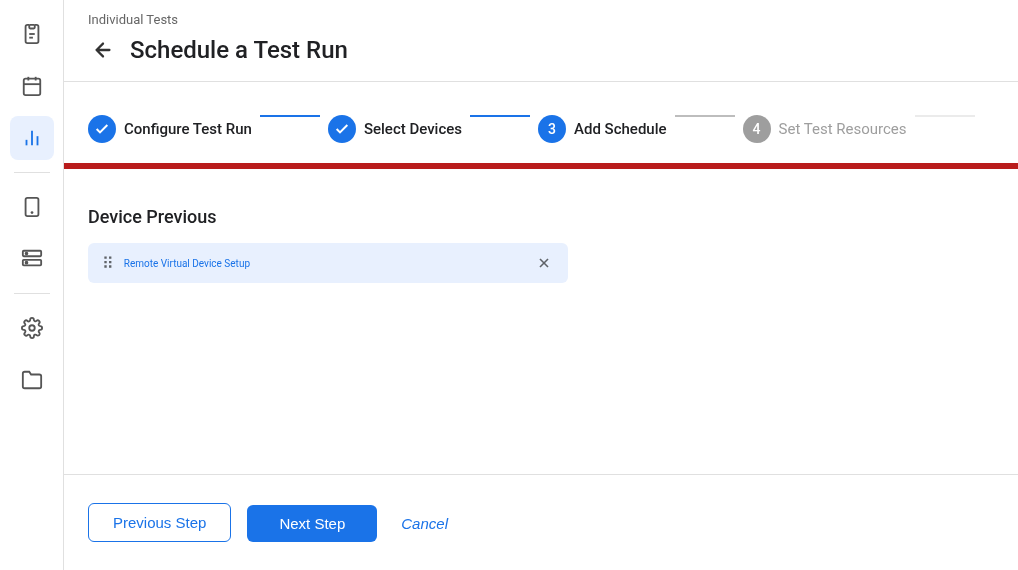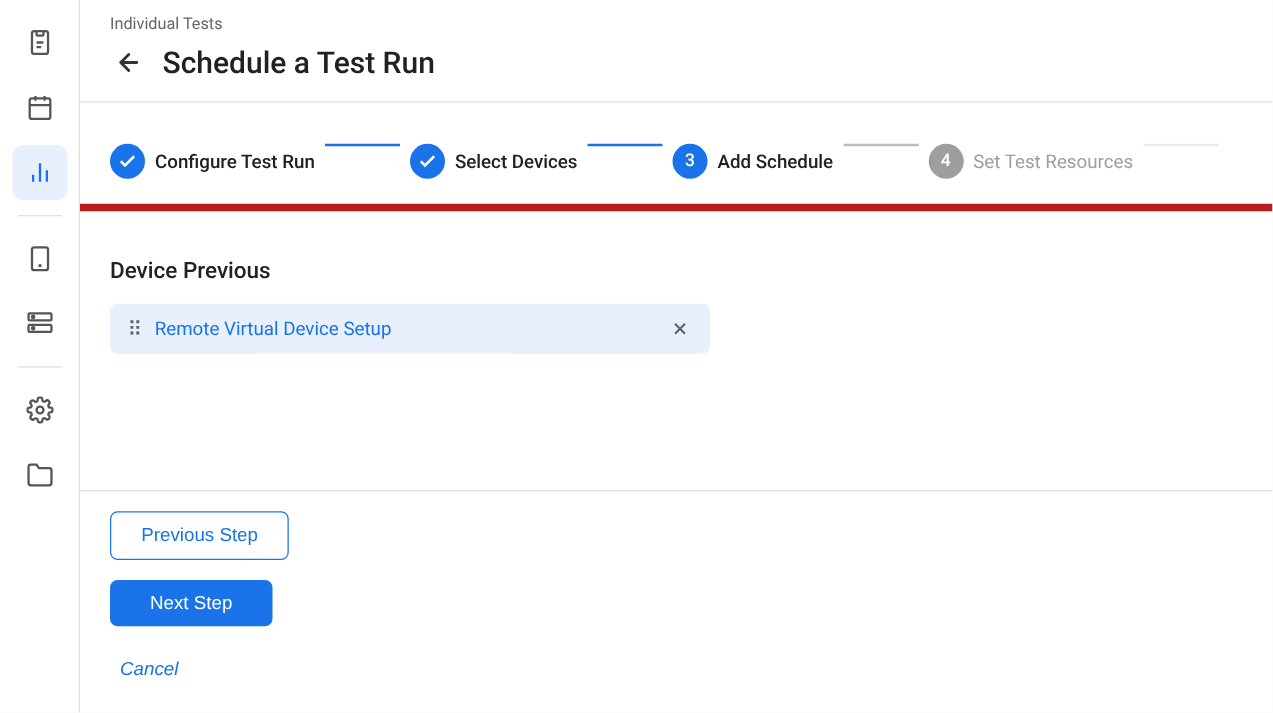--- a/index.html
+++ b/index.html
@@ -159,21 +159,21 @@
       margin-bottom: 12px;
       gap: 10px;
     }
     .drag-handle {
       color: #5f6368;
       font-size: 16px;
       cursor: grab;
     }
     .action-chip-label {
       flex: 1;
-      font-size: 15px;
+      font-size: 10px;
       color: #1a73e8;
       font-weight: 400;
     }
     .action-chip-close {
       cursor: pointer;
       color: #5f6368;
       background: none;
       border: none;
       font-size: 16px;
       display: flex;
@@ -196,27 +196,26 @@
       cursor: pointer;
       font-weight: 400;
     }
 
     .section-gap {
       margin-bottom: 24px;
     }
 
     
     .footer {
-      padding: 16px 24px;
+      padding: 28px 24px;
       border-top: 1px solid #e0e0e0;
       display: flex;
-      align-items: flex-start;
+      align-items: flex-end;
       gap: 16px;
       background: #fff;
-      flex-direction: column;
     }
     .btn-prev {
       border: 1.5px solid #1a73e8;
       background: #fff;
       color: #1a73e8;
       border-radius: 6px;
       padding: 10px 24px;
       font-size: 15px;
       cursor: pointer;
       font-weight: 500;

